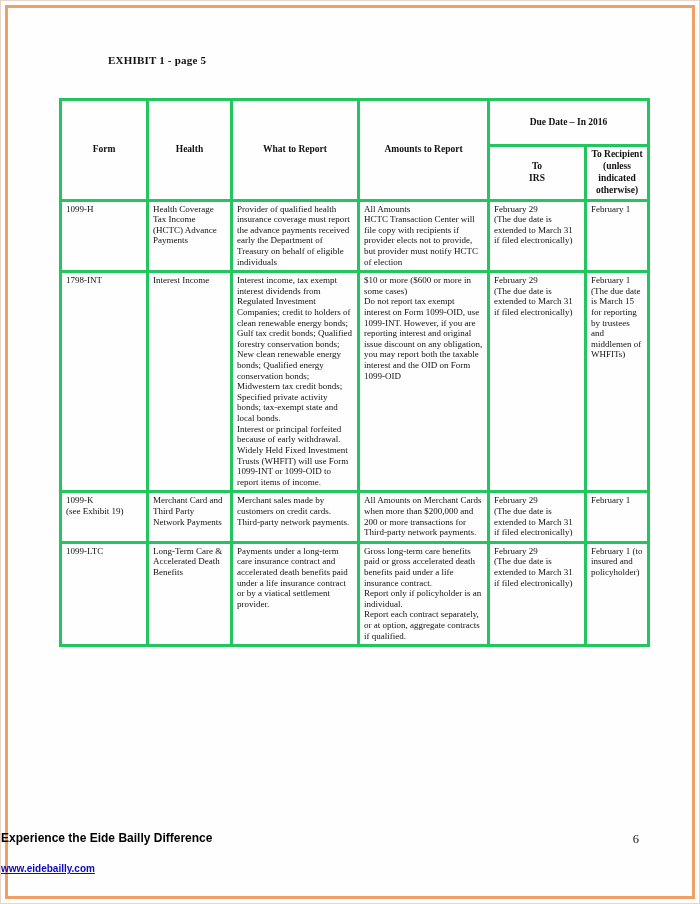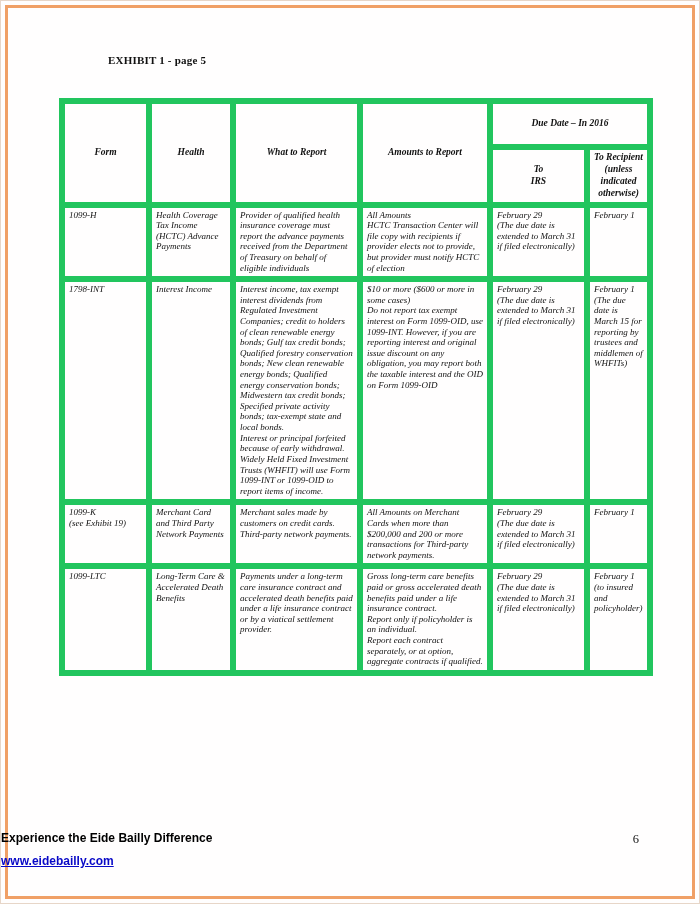--- a/index.html
+++ b/index.html
@@ -35,24 +35,23 @@
 
   .report-table {
     position: absolute;
     left: 58px;
     top: 97px;
     width: 588px;
     border-collapse: collapse;
     table-layout: fixed;
   }
   .report-table th, .report-table td {
-    border: 6px solid #22c55e;
+    border: 3px solid #22c55e;
     white-space: pre-line;
     overflow: hidden;
-    font-style: italic;
   }
   .report-table th {
     font-size: 9.5px;
     line-height: 1.25;
     font-weight: bold;
     text-align: center;
     vertical-align: middle;
     padding: 2px 3px;
   }
   .report-table td {
@@ -73,22 +72,22 @@
   .footer {
     position: absolute;
     left: 0; right: 0;
     top: 830px;
     text-align: left;
     font-family: "Liberation Sans", sans-serif;
   }
   .tagline { font-size: 12px; font-weight: bold; color: #000; }
   .footer-link {
     display: inline-block;
-    margin-top: 9px;
-    font-size: 12px;
+    margin-top: 18px;
+    font-size: 10px;
     font-weight: bold;
     color: var(--link-blue, #0909c7);
     text-decoration: underline;
   }
   .page-number {
     position: absolute;
     right: 60px;
     top: 831px;
     font-size: 12.5px;
     font-family: "Liberation Serif", serif;
@@ -125,21 +124,21 @@
         <th>To Recipient
 (unless
 indicated
 otherwise)</th>
       </tr>
     </thead>
     <tbody>
       <tr class="row-h">
         <td>1099-H</td>
         <td>Health Coverage Tax Income (HCTC) Advance Payments</td>
-        <td>Provider of qualified health insurance coverage must report the advance payments received from the Department of Treasury on behalf of eligible individuals</td>
+        <td>Provider of qualified health insurance coverage must report the advance payments received early the Department of Treasury on behalf of eligible individuals</td>
         <td>All Amounts
 HCTC Transaction Center will file copy with recipients if provider elects not to provide, but provider must notify HCTC of election</td>
         <td>February 29
 (The due date is extended to March 31 if filed electronically)</td>
         <td>February 1</td>
       </tr>
       <tr class="row-int">
         <td>1798-INT</td>
         <td>Interest Income</td>
         <td>Interest income, tax exempt interest dividends from Regulated Investment Companies; credit to holders of clean renewable energy bonds; Gulf tax credit bonds; Qualified forestry conservation bonds; New clean renewable energy bonds; Qualified energy conservation bonds; Midwestern tax credit bonds; Specified private activity bonds; tax-exempt state and local bonds.

